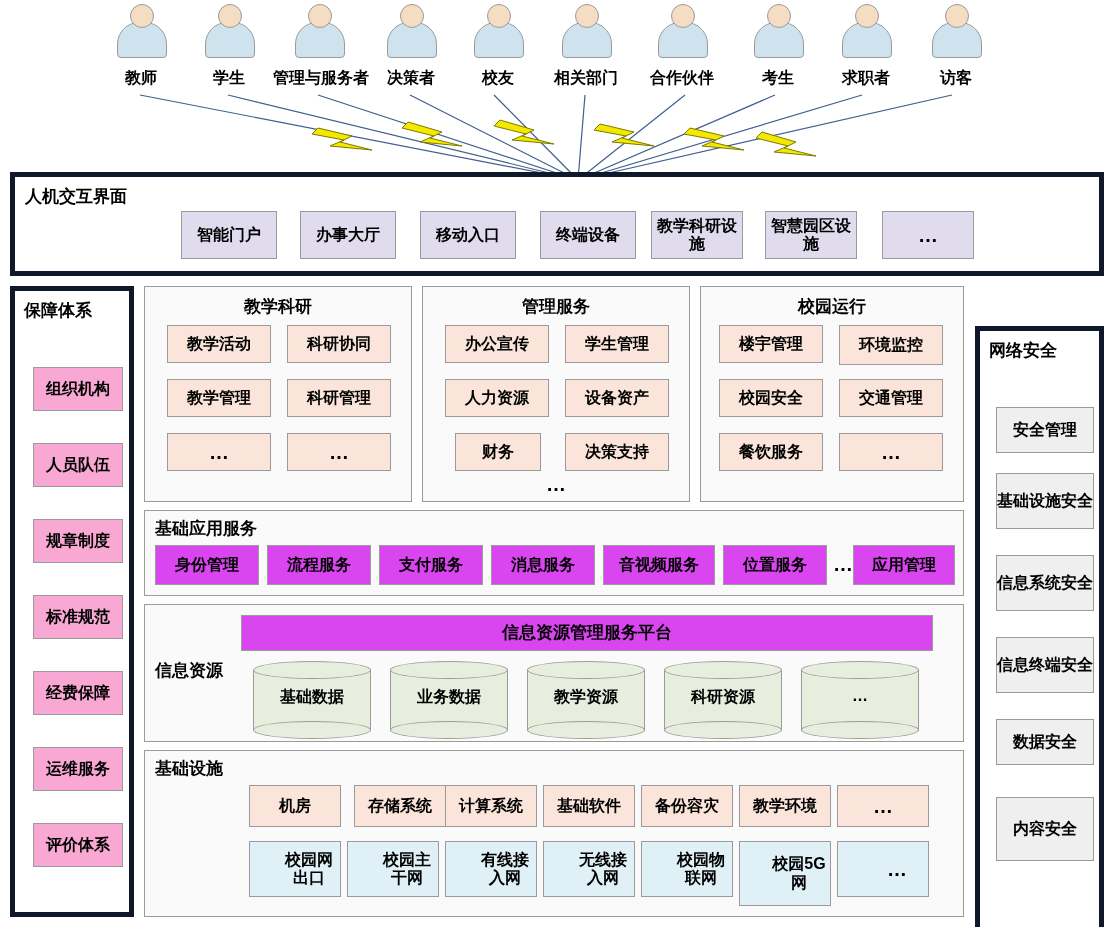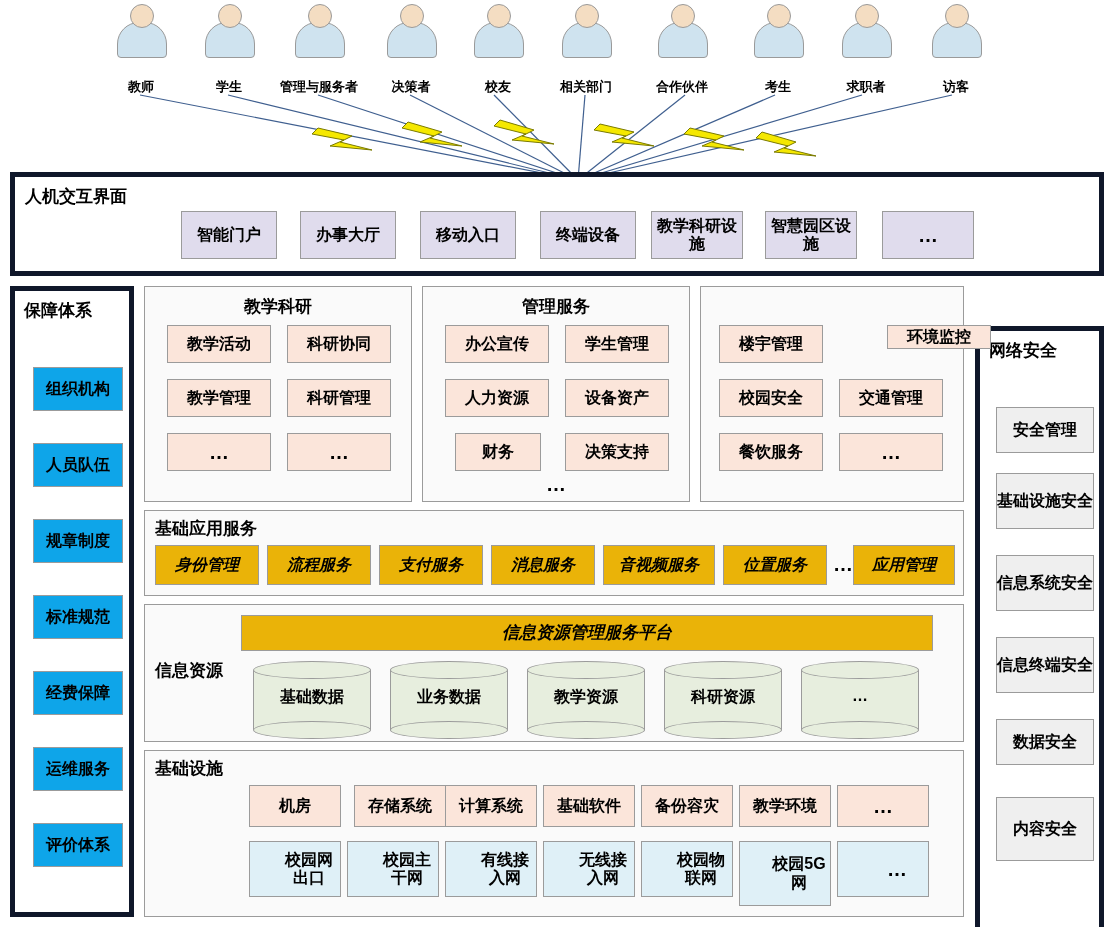--- a/index.html
+++ b/index.html
@@ -5,35 +5,35 @@
   html,body{margin:0;padding:0;background:#ffffff;}
   body{width:1114px;height:927px;font-family:"Liberation Sans","DejaVu Sans",sans-serif;color:#000;overflow:hidden;}
   .stage{position:relative;width:1114px;height:927px;}
 
   
   .users{position:absolute;left:95px;top:4px;width:920px;height:90px;}
   .user{position:absolute;width:92px;text-align:center;}
   .user .avatar{width:60px;height:56px;margin:0 auto;position:relative;}
   .user .head{position:absolute;left:19px;top:0;width:22px;height:22px;border-radius:50%;background:#f4ddc2;border:1px solid #9a9a9a;}
   .user .body{position:absolute;left:6px;top:18px;width:48px;height:34px;border-radius:22px 22px 4px 4px;background:#cfe3ef;border:1px solid #9a9a9a;}
-  .user .label{font-size:13px;font-weight:bold;margin-top:18px;white-space:nowrap;}
+  .user .label{font-size:16px;font-weight:bold;margin-top:8px;white-space:nowrap;}
 
   .connect{position:absolute;left:0;top:0;width:1114px;height:190px;pointer-events:none;}
 
   
   .panel{position:absolute;border:5px solid #0f172a;background:#fff;box-sizing:border-box;}
   .panel-title{font-size:17px;font-weight:bold;}
 
   .box{box-sizing:border-box;border:1px solid #9b9b9b;display:flex;align-items:center;justify-content:center;text-align:center;font-size:16px;font-weight:bold;line-height:1.15;}
 
   .purple{background:#e0dced;}
   .pink{background:#fbe5da;}
-  .yellow{background:#0ea5e9;}
+  .yellow{background:#f9a8d4;}
   .gray{background:#efefef;}
-  .green{background:#eab308;font-style:italic;}
+  .green{background:#d946ef;}
   .blue{background:#dff0f7;padding-left:28px;}
 
   .inner-panel{position:absolute;box-sizing:border-box;border:1px solid #9b9b9b;background:#fafafa;}
   .inner-title{position:absolute;font-size:17px;font-weight:bold;}
   .center-title{position:absolute;width:100%;text-align:center;font-size:17px;font-weight:bold;}
 
   .dots{font-size:20px;font-weight:bold;}
 
   
   .cyl{position:absolute;width:118px;height:78px;}
@@ -190,22 +190,23 @@
     <div class="box pink" style="position:absolute;left:22px;top:38px;width:104px;height:38px;">办公宣传</div>
     <div class="box pink" style="position:absolute;left:142px;top:38px;width:104px;height:38px;">学生管理</div>
     <div class="box pink" style="position:absolute;left:22px;top:92px;width:104px;height:38px;">人力资源</div>
     <div class="box pink" style="position:absolute;left:142px;top:92px;width:104px;height:38px;">设备资产</div>
     <div class="box pink" style="position:absolute;left:32px;top:146px;width:86px;height:38px;">财务</div>
     <div class="box pink" style="position:absolute;left:142px;top:146px;width:104px;height:38px;">决策支持</div>
     <div class="center-title dots" style="left:0;top:186px;">…</div>
   </div>
 
   <div class="inner-panel" style="left:700px;top:286px;width:264px;height:216px;">
+    <div class="center-title" style="left:0;top:8px;">校园运行</div>
     <div class="box pink" style="position:absolute;left:18px;top:38px;width:104px;height:38px;">楼宇管理</div>
-    <div class="box pink" style="position:absolute;left:138px;top:38px;width:104px;height:24px;margin-left:48px;">环境监控</div>
+    <div class="box pink" style="position:absolute;left:138px;top:38px;width:104px;height:40px;">环境监控</div>
     <div class="box pink" style="position:absolute;left:18px;top:92px;width:104px;height:38px;">校园安全</div>
     <div class="box pink" style="position:absolute;left:138px;top:92px;width:104px;height:38px;">交通管理</div>
     <div class="box pink" style="position:absolute;left:18px;top:146px;width:104px;height:38px;">餐饮服务</div>
     <div class="box pink dots" style="position:absolute;left:138px;top:146px;width:104px;height:38px;">…</div>
   </div>
 
   <div class="inner-panel" style="left:144px;top:510px;width:820px;height:86px;">
     <div class="inner-title" style="left:10px;top:6px;">基础应用服务</div>
     <div class="box green" style="position:absolute;left:10px;top:34px;width:104px;height:40px;">身份管理</div>
     <div class="box green" style="position:absolute;left:122px;top:34px;width:104px;height:40px;">流程服务</div>

